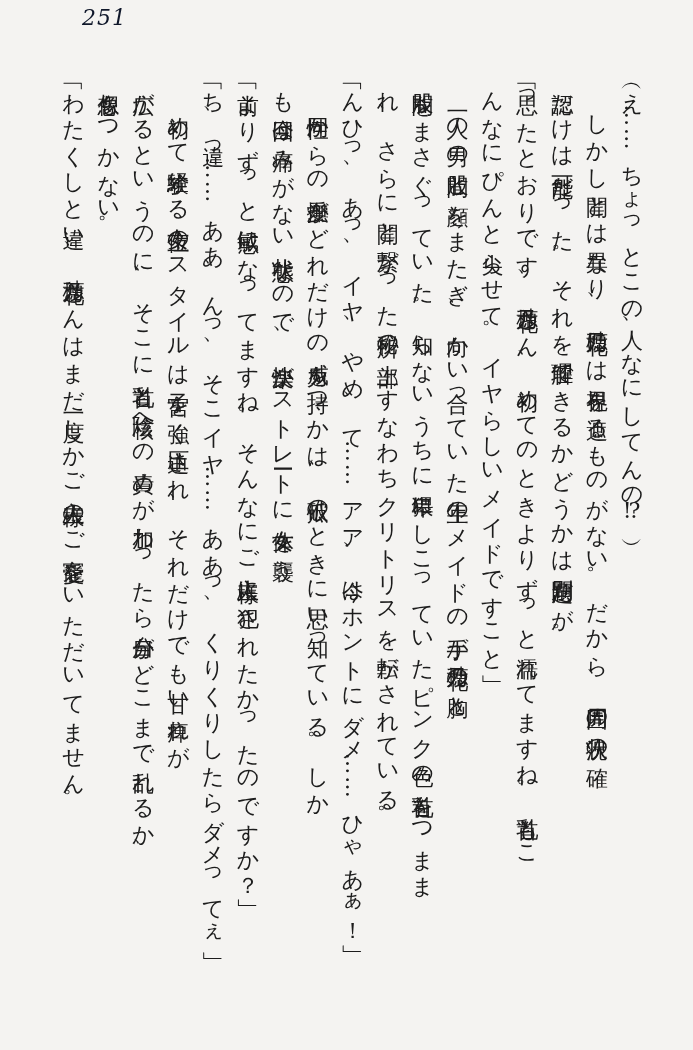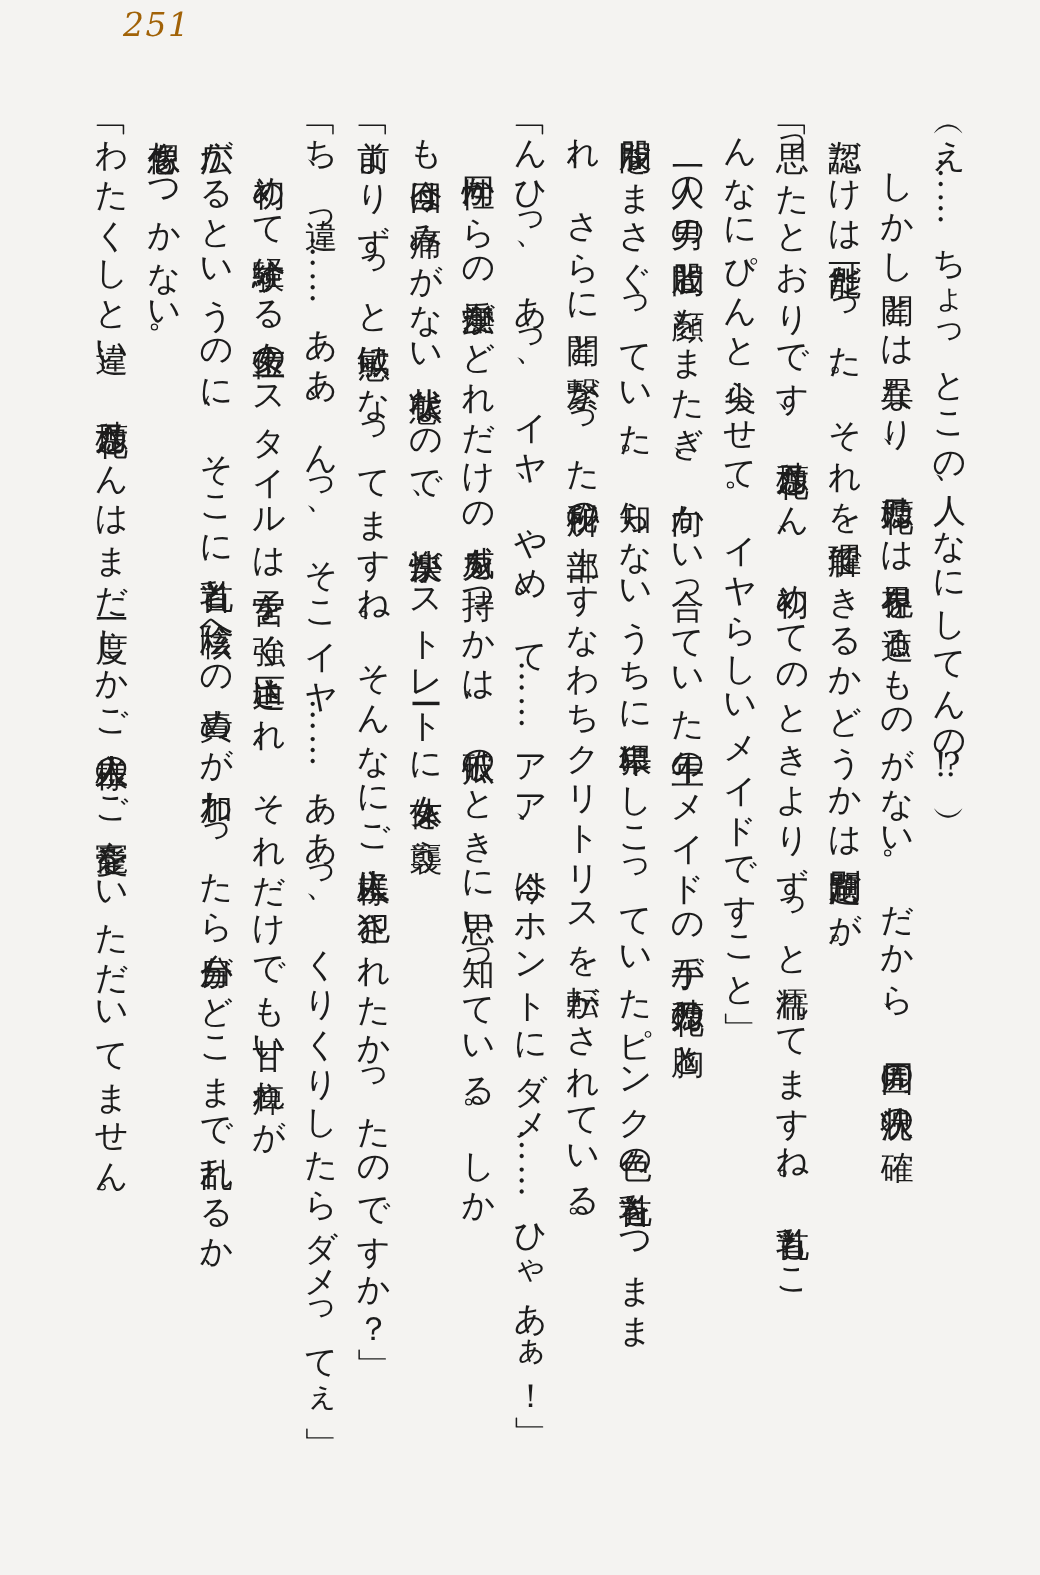--- a/index.html
+++ b/index.html
@@ -16,21 +16,21 @@
     font-family: "DejaVu Serif", "Liberation Serif", serif;
     color: #1c1c1c;
   }
   .page-number {
     position: absolute;
     top: 5px;
     left: 82px;
     font-size: 22px;
     font-style: italic;
     letter-spacing: 1px;
-    color: #a16207;
+    color: #0f172a;
   }
   .text-area {
     position: absolute;
     top: 76px;
     right: 44px;
     height: 922px;
     writing-mode: vertical-rl;
     text-orientation: mixed;
     font-size: 22px;
     letter-spacing: 1.6px;

